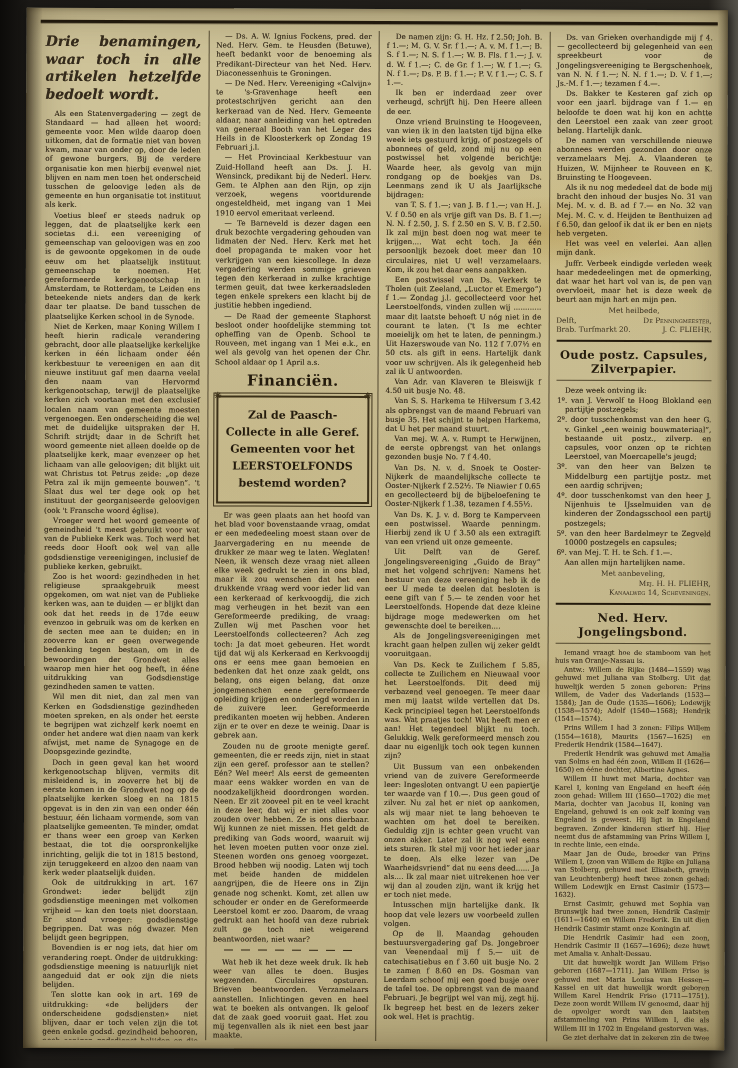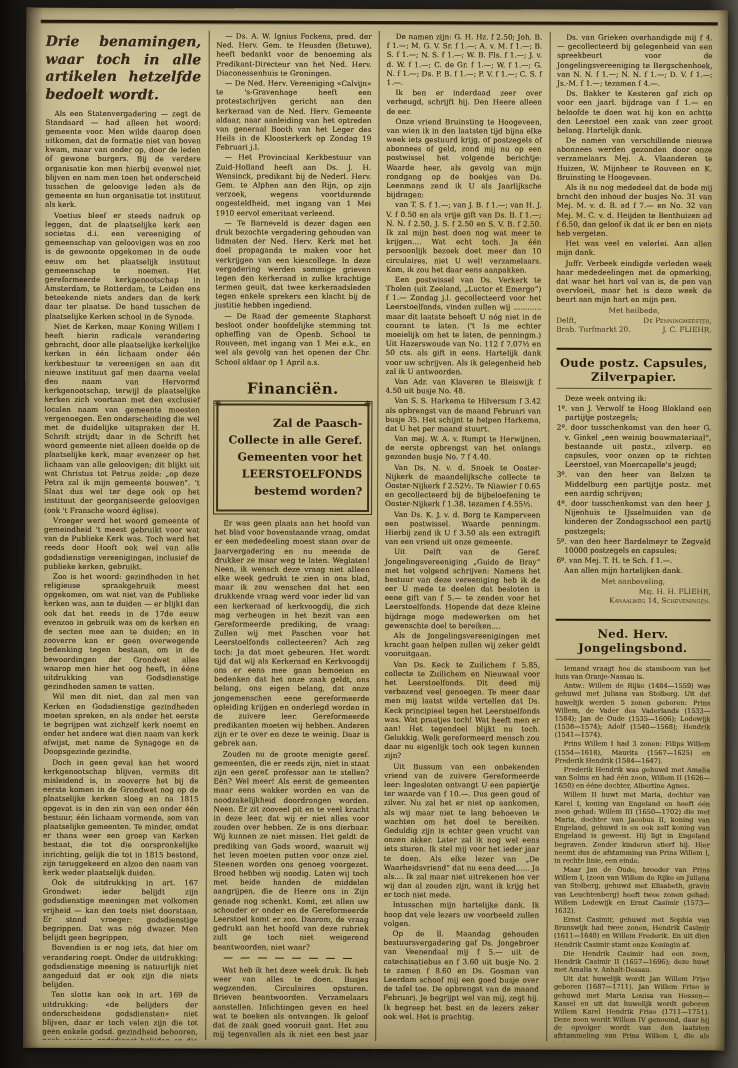--- a/index.html
+++ b/index.html
@@ -36,30 +36,30 @@
   .para, .lead-italic, .list-item, .genealogy, .note {
     font-size:7.3px; line-height:1.26; color:#342a1b; text-align:justify;
     text-indent:9px; margin-bottom:1px;
     text-shadow:0 0 .4px rgba(52,42,27,.55);
   }
   .lead-italic { font-style:italic; font-weight:bold; text-indent:0; margin:2px 0 5px 0; font-size:14px; }
   .genealogy { font-size:6.6px; line-height:1.24; color:#3b2f1f; }
   .list-item { text-indent:-8px; padding-left:9px; }
   .heading {
     font-weight:bold; text-align:center; color:#241b0d;
-    font-size:15px; letter-spacing:.3px; margin:13px 0 6px 0; text-indent:0;
+    font-size:15px; letter-spacing:.3px; margin:5px 0 6px 0; text-indent:0;
   }
   .heading.h-medium { font-size:12.5px; }
   .heading.h-small  { font-size:11.5px; }
   .rule-above { border-top:2.5px solid #241b0d; padding-top:6px; }
   .rule-below-thin { border-bottom:1px solid rgba(46,36,18,.75); padding-bottom:4px; margin-bottom:5px; }
   .boxed {
     margin:4px 1px 7px 1px; padding:9px 5px 10px 5px;
     border:2px solid #3c3119; outline:1px solid #3c3119; outline-offset:2.5px;
-    text-align:right; font-weight:bold; font-size:11px; line-height:1.55; color:#241b0d;
+    text-align:center; font-weight:bold; font-size:11px; line-height:1.55; color:#241b0d;
     position:relative; text-indent:0; background:rgba(230,215,160,.12);
   }
   .boxed::before, .boxed::after {
     content:"✳"; position:absolute; font-size:9px; color:#3c3119; top:-8px;
   }
   .boxed::before { left:-4px; } .boxed::after { right:-4px; }
   .divider {
     border:none; height:5px; margin:4px 10px 5px 10px; text-indent:0;
     background:repeating-linear-gradient(90deg,#2e2412 0 9px, transparent 9px 17px);
     background-size:100% 1px; background-position:center; background-repeat:no-repeat;
@@ -143,21 +143,21 @@
             </div>
           </div>
           <div class="heading h-small rule-above rule-below-thin">Oude postz. Capsules, Zilverpapier.</div>
           <div class="para">Deze week ontving ik:</div>
           <div class="list-item">1º. van J. Verwolf te Hoog Blokland een partijtje postzegels;</div>
           <div class="list-item">2º. door tusschenkomst van den heer G. v. Ginkel „een weinig bouwmateriaal”, bestaande uit postz., zilverp. en capsules, voor onzen op te richten Leerstoel, van Moercapelle's jeugd;</div>
           <div class="list-item">3º. van den heer van Belzen te Middelburg een partijtje postz. met een aardig schrijven;</div>
           <div class="list-item">4º. door tusschenkomst van den heer J. Nijenhuis te IJsselmuiden van de kinderen der Zondagsschool een partij postzegels;</div>
           <div class="list-item">5º. van den heer Bardelmeyr te Zegveld 10000 postzegels en capsules;</div>
           <div class="list-item">6º. van Mej. T. H. te Sch. f 1.—.</div>
-          <div class="para">Aan allen mijn hartelijken dank.</div>
+          <div class="para">Aan allen mijn hartelijken name.</div>
           <div class="sig">
             <div class="sig-center">Met aanbeveling,</div>
             <div class="sig-split">
               <span></span>
               <span class="sc">Mej. H. H. FLIEHR,</span>
             </div>
             <div class="sig-split">
               <span></span>
               <span class="sc">Kanaalweg 14, Scheveningen.</span>
             </div>

